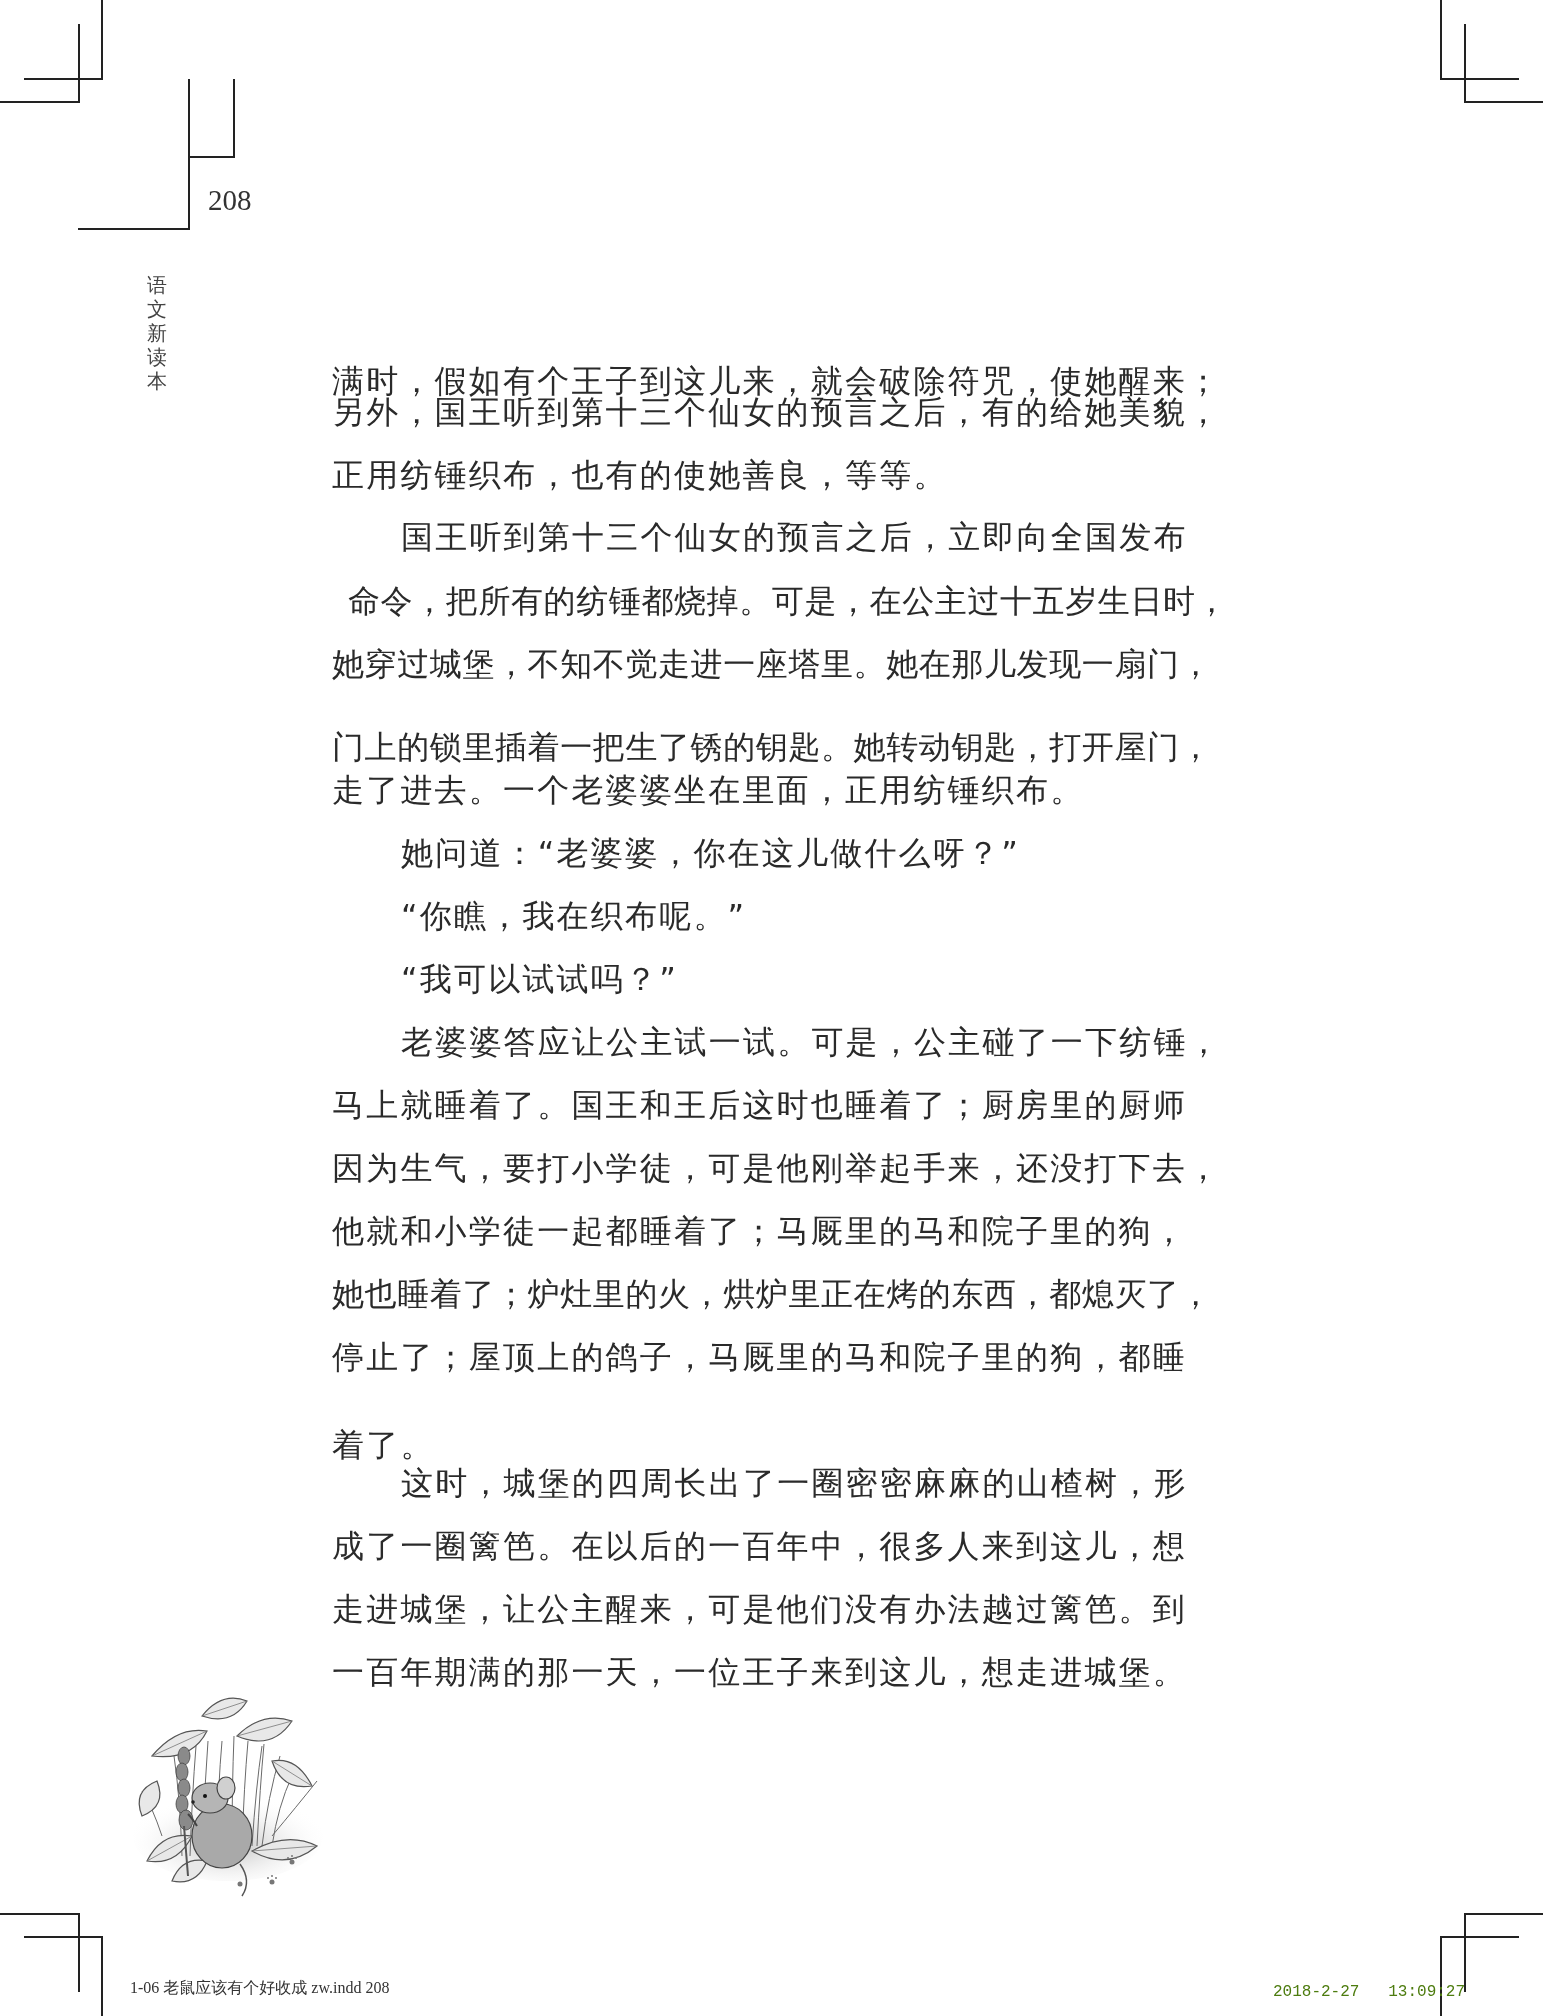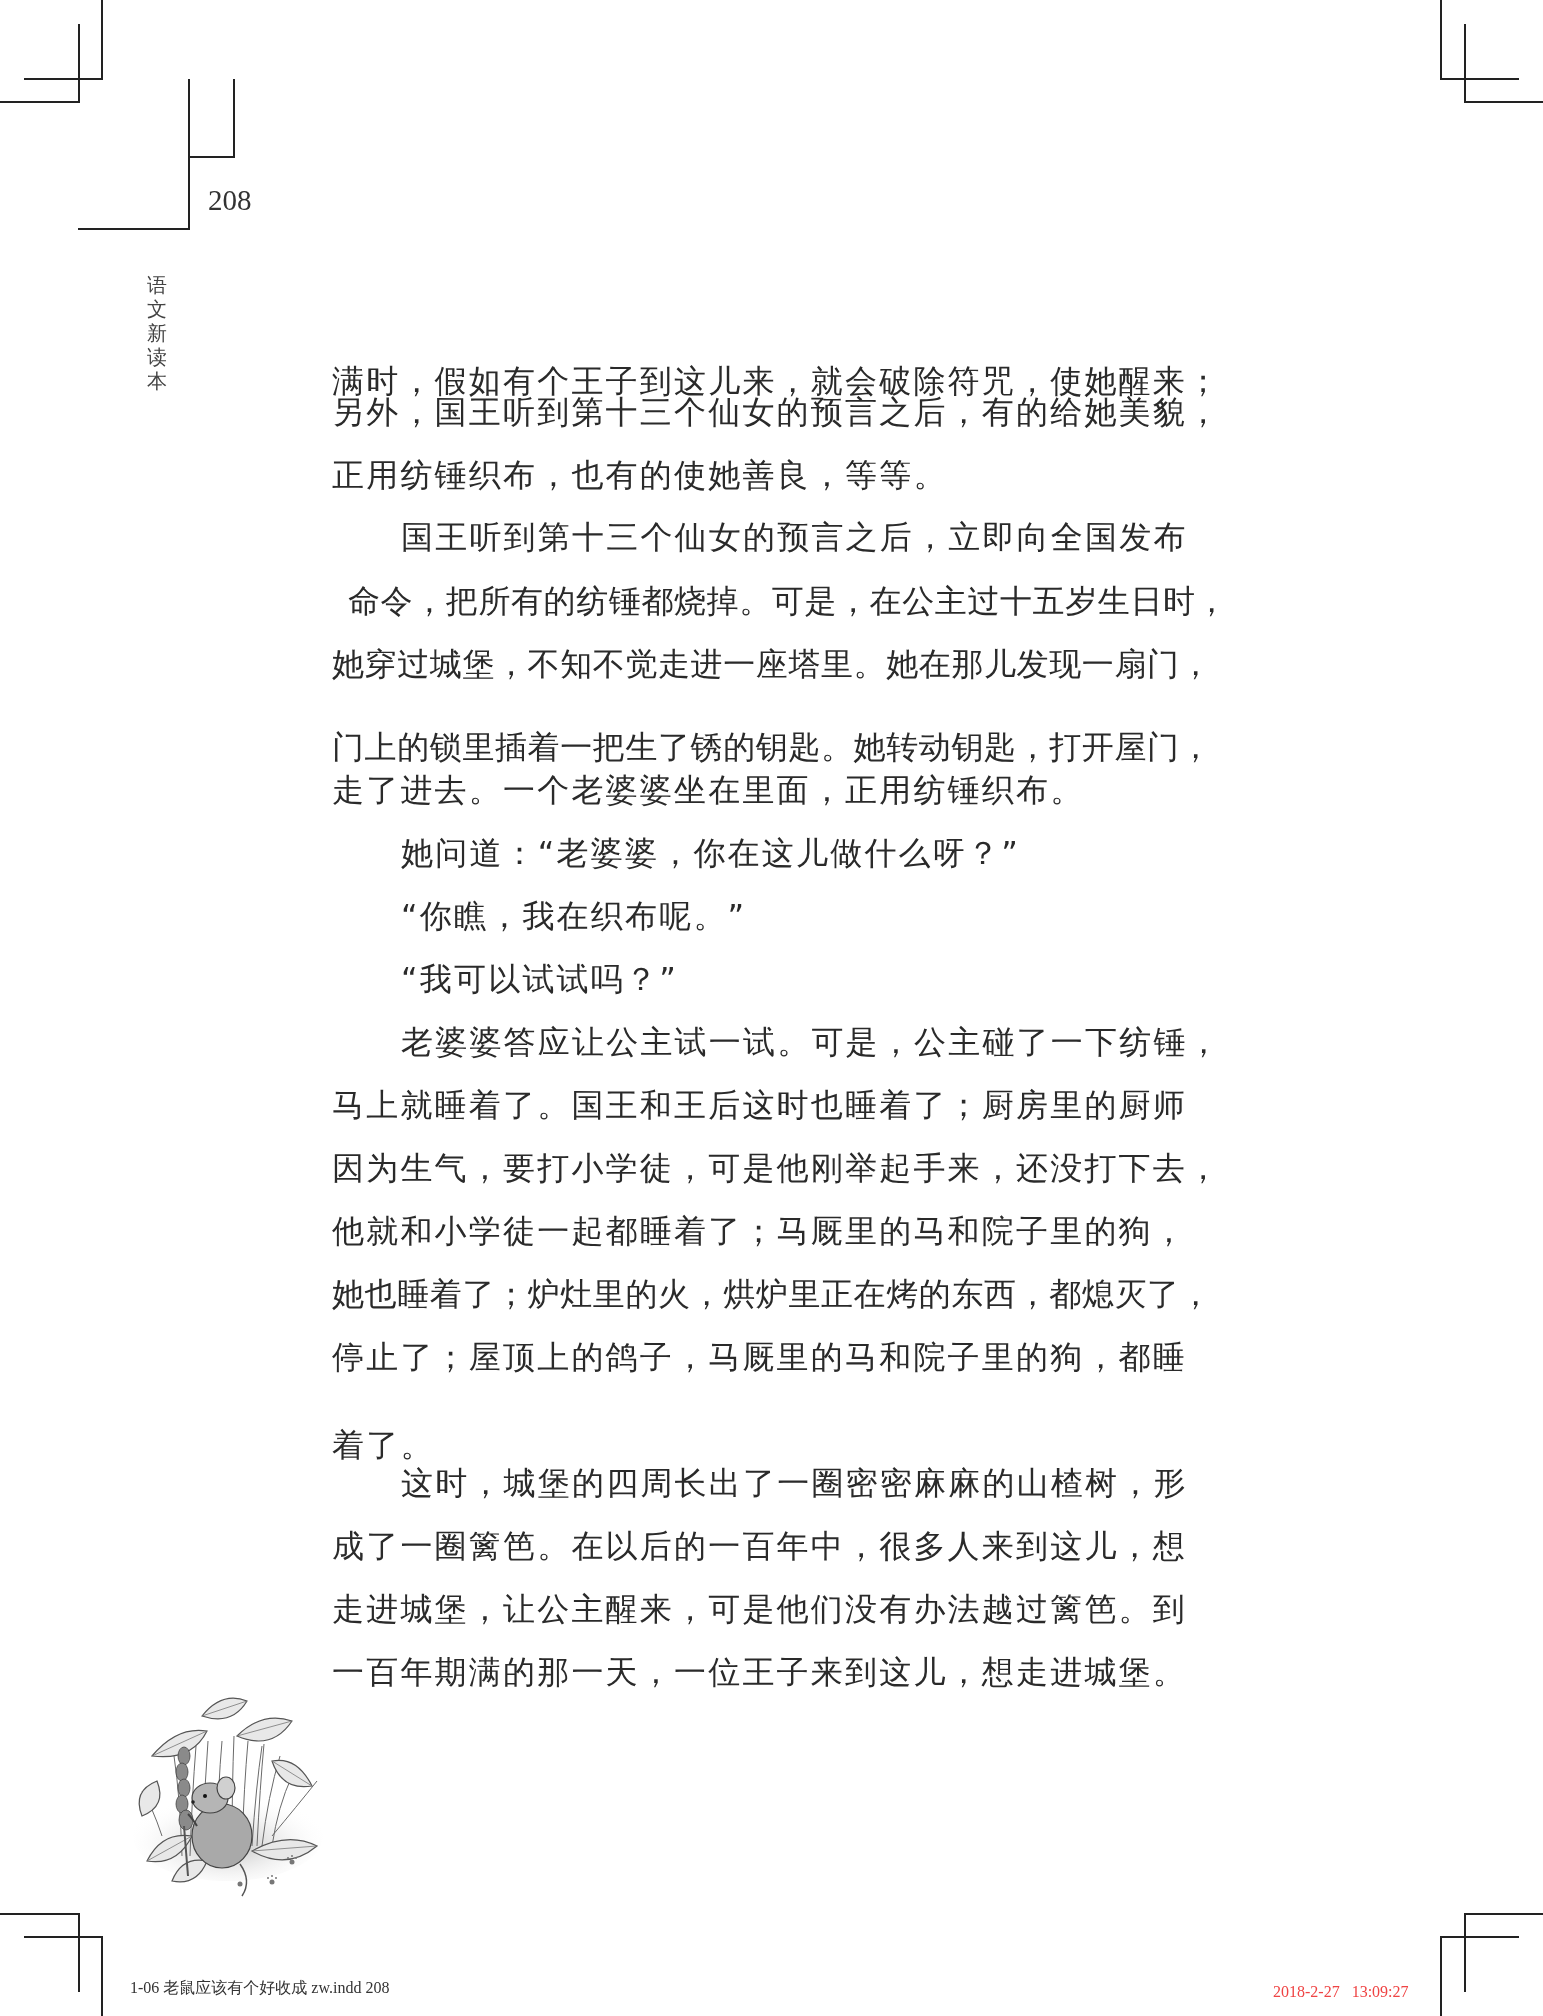--- a/index.html
+++ b/index.html
@@ -12,22 +12,22 @@
                  font-size: 29px; color: #333; letter-spacing: 0px; text-align: center; }
   .running-title { position: absolute; left: 145px; top: 273px; width: 24px;
                    font-size: 20px; line-height: 24px; color: #444; text-align: center; }
   .running-title span { display: block; }
   .body-text { position: absolute; left: 332px; top: 329px; width: 870px; }
   .text-line { position: absolute; left: 0; height: 40px; font-size: 32px; line-height: 40px;
                white-space: nowrap; letter-spacing: 2.2px; color: #2a2a2a; }
   .illustration { position: absolute; left: 122px; top: 1686px; width: 212px; height: 215px; }
   .footer-left { position: absolute; left: 130px; top: 1978px; font-size: 16px; color: #333;
                  font-family: "Liberation Serif", "DejaVu Serif", serif; white-space: nowrap; }
-  .footer-right { position: absolute; left: 1273px; top: 1983px; font-size: 16px; color: #ef4444;
-                  font-family: Liberation Serif, serif; white-space: pre; }
+  .footer-right { position: absolute; left: 1273px; top: 1983px; font-size: 16px; color: #4d7c0f;
+                  font-family: Liberation Mono, monospace; white-space: pre; }
 </style>
 </head>
 <body>
 
 <div class="line-v" style="left:101px;top:0;height:79px;"></div>
 <div class="line-h" style="left:24px;top:78px;width:79px;"></div>
 <div class="line-v" style="left:78px;top:24px;height:79px;"></div>
 <div class="line-h" style="left:0;top:101px;width:79px;"></div>
 
 <div class="line-v" style="left:188px;top:79px;height:151px;"></div>

